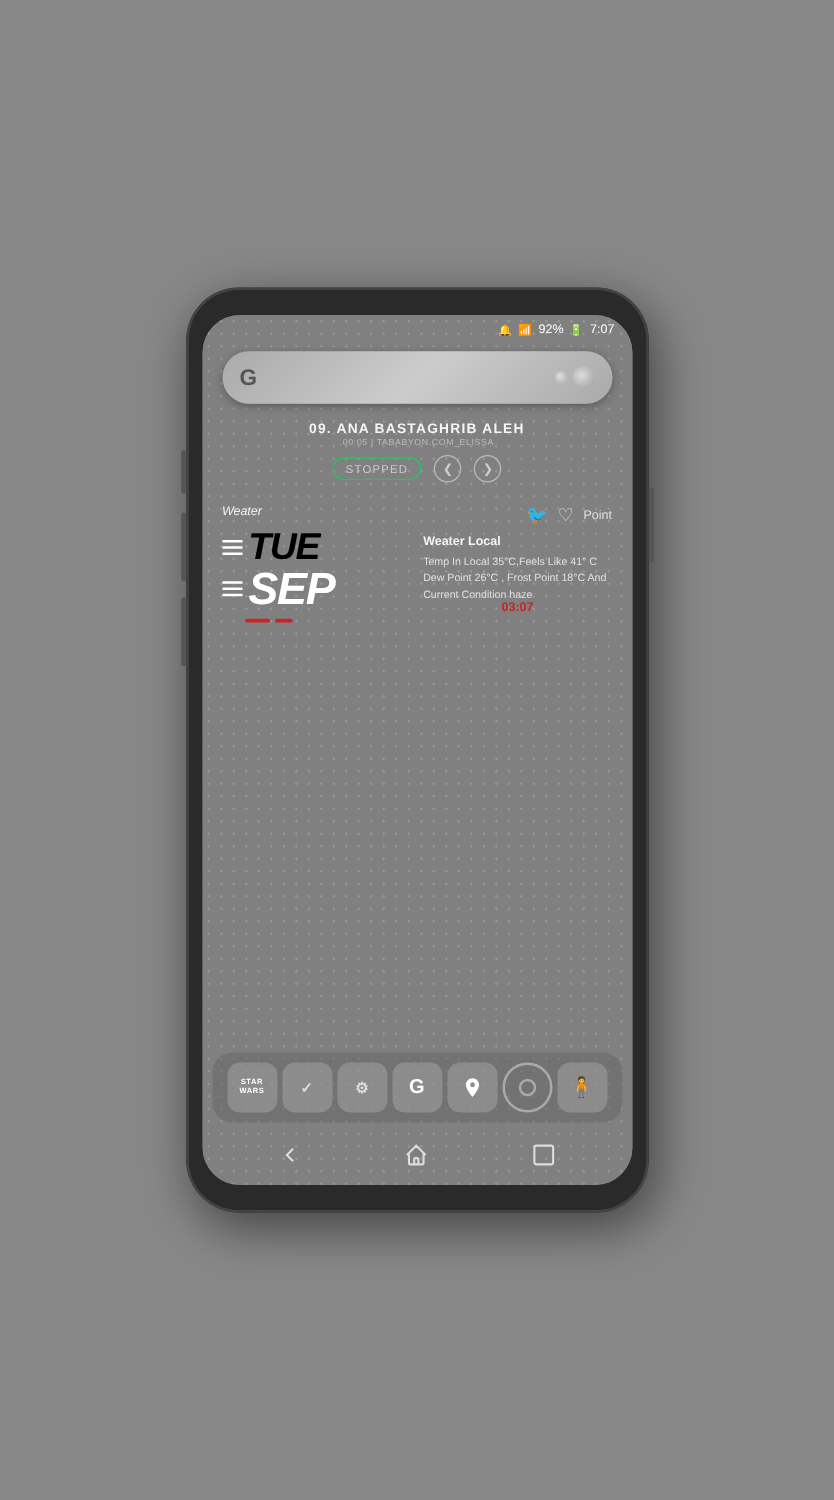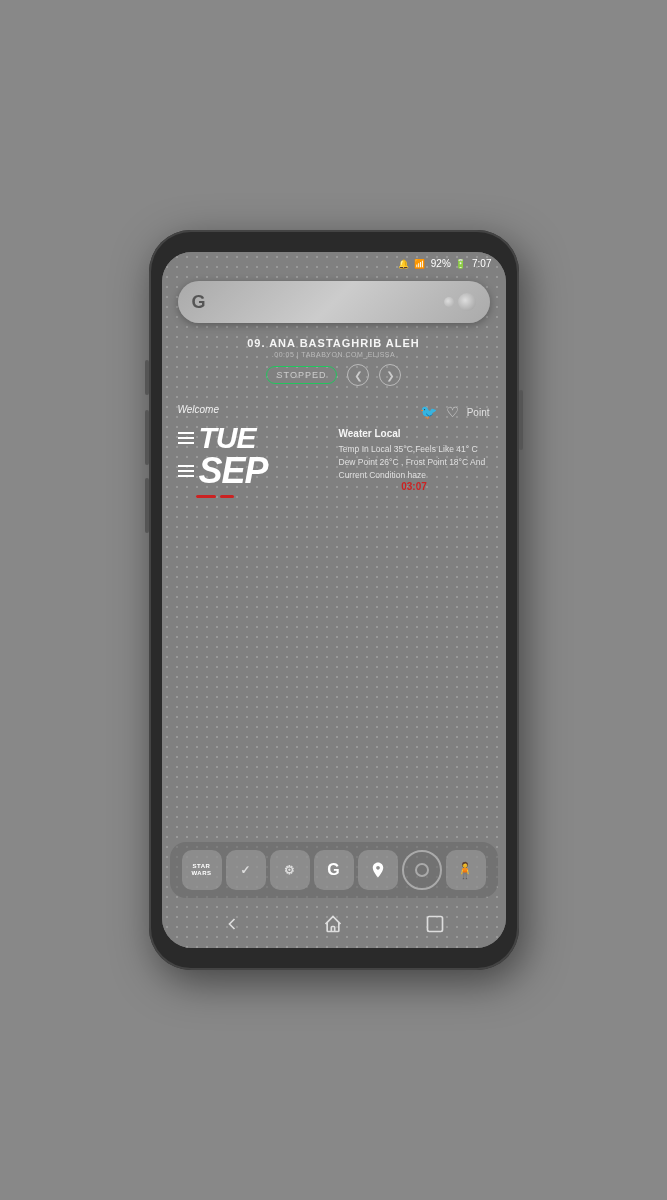--- a/index.html
+++ b/index.html
@@ -235,21 +235,21 @@
       flex-direction: column;
       gap: 3px;
       margin-right: 2px;
     }
     .clock-line {
       height: 2px;
       width: 16px;
       background: white;
     }
     .clock-letters {
-      color: #ffffff;
+      color: #000000;
       font-size: 30px;
       font-weight: 900;
       font-style: italic;
       line-height: 1;
       letter-spacing: -1px;
     }
     .clock-letters-bottom {
       color: white;
       font-size: 36px;
       font-weight: 900;
@@ -412,21 +412,21 @@
         <div class="music-controls">
           <div class="stopped-btn">STOPPED</div>
           <div class="nav-circle">❮</div>
           <div class="nav-circle">❯</div>
         </div>
       </div>
 
       <div class="middle-section">
 
         <div class="left-panel">
-          <div class="welcome-text">Welcome</div>
+          <div class="welcome-text">Weater</div>
           <div class="clock-widget">
             <div class="clock-logo">
 
               <div class="clock-row">
                 <div class="clock-lines">
                   <div class="clock-line"></div>
                   <div class="clock-line"></div>
                   <div class="clock-line"></div>
                 </div>
                 <span class="clock-letters">TUE</span>

